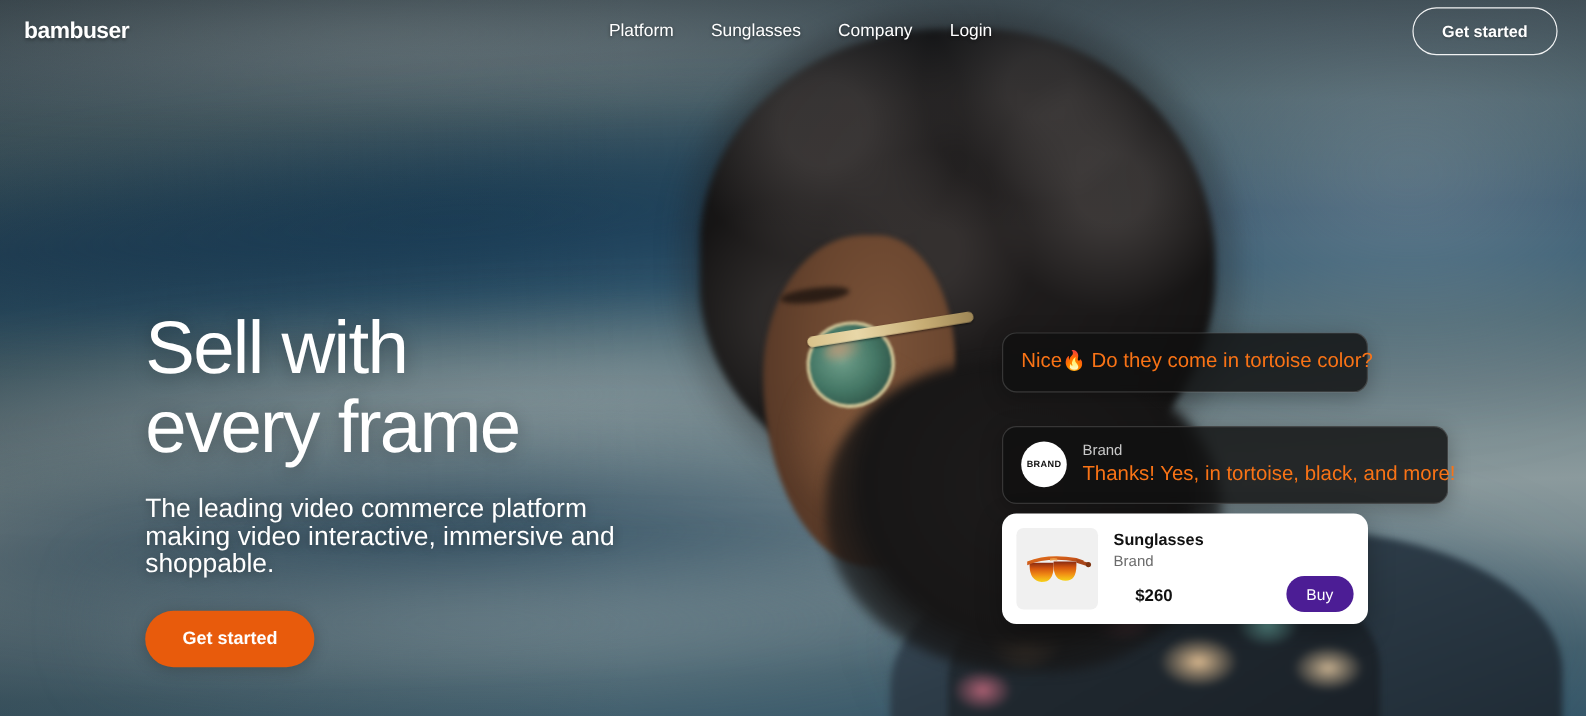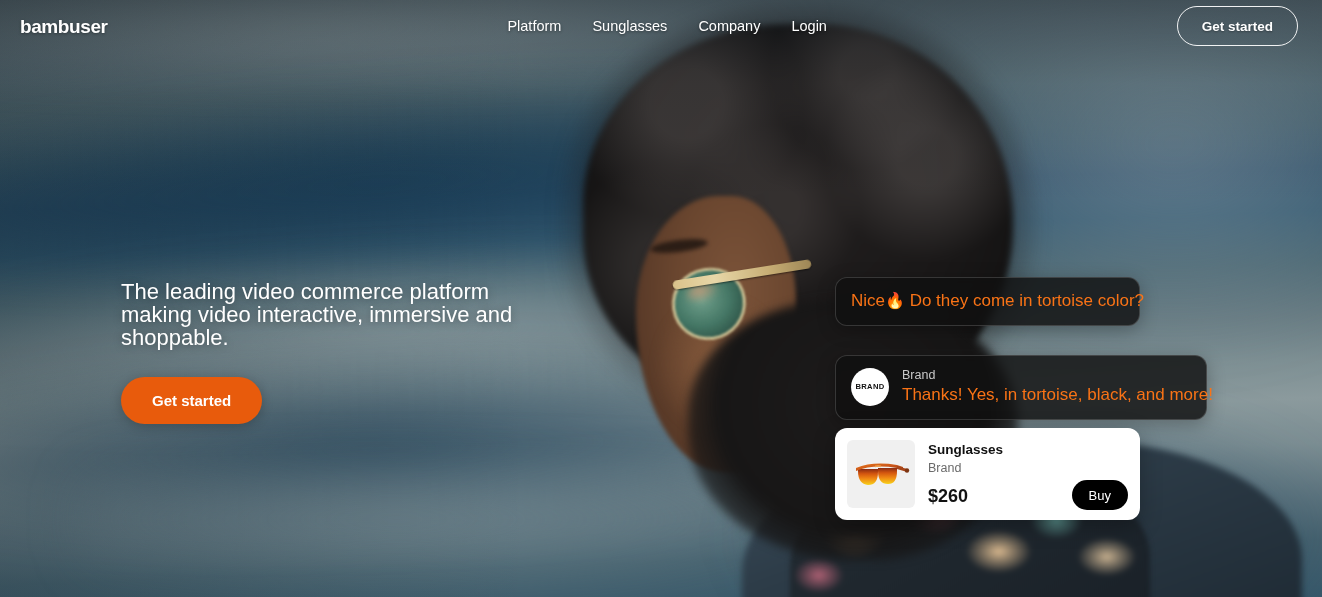--- a/index.html
+++ b/index.html
@@ -299,27 +299,27 @@
     position:relative; overflow:hidden;
   }
   .product-info { flex:1 1 auto; position:relative; padding-top:1px; }
   .product-title {
     font-size:13.5px; font-weight:bold; color:#111; line-height:17px;
   }
   .product-brand {
     font-size:12.5px; color:#6b6b6b; line-height:17px; margin-top:2px;
   }
   .product-price {
-    font-size:18px; font-weight:bold; color:#111; line-height:18px; margin-top:10px;
+    font-size:14px; font-weight:bold; color:#111; line-height:18px; margin-top:10px;margin-left:18px;
   }
   .btn-buy {
     position:absolute; right:0; bottom:-2px;
     height:30px; padding:0 17px;
     border:none; border-radius:999px;
-    background:#000000; color:#fff;
+    background:#4c1d95; color:#fff;
     font-size:13px; font-weight:400; cursor:pointer;
     display:flex; align-items:center; justify-content:center;
   }
   .fire { font-size:16px; }
 </style>
 </head>
 <body>
 
 <div class="stage">
 
@@ -359,20 +359,24 @@
       <a class="nav-link">Platform</a>
       <a class="nav-link">Sunglasses</a>
       <a class="nav-link">Company</a>
       <a class="nav-link">Login</a>
     </nav>
 
     <button class="btn-ghost">Get started</button>
   </header>
 
   <div class="hero">
+    <h1 class="hero-title">
+      <span>Sell with</span><br>
+      <span>every frame</span>
+    </h1>
     <p class="hero-sub">The leading video commerce platform making video interactive, immersive and shoppable.</p>
     <button class="btn-primary">Get started</button>
   </div>
 
   <div class="overlay chat-bubble bubble-1">
     <div class="chat-msg"><span>Nice</span><span class="fire">🔥</span><span> Do they come in tortoise color?</span></div>
   </div>
 
   <div class="overlay chat-bubble bubble-2">
     <div class="avatar">BRAND</div>

